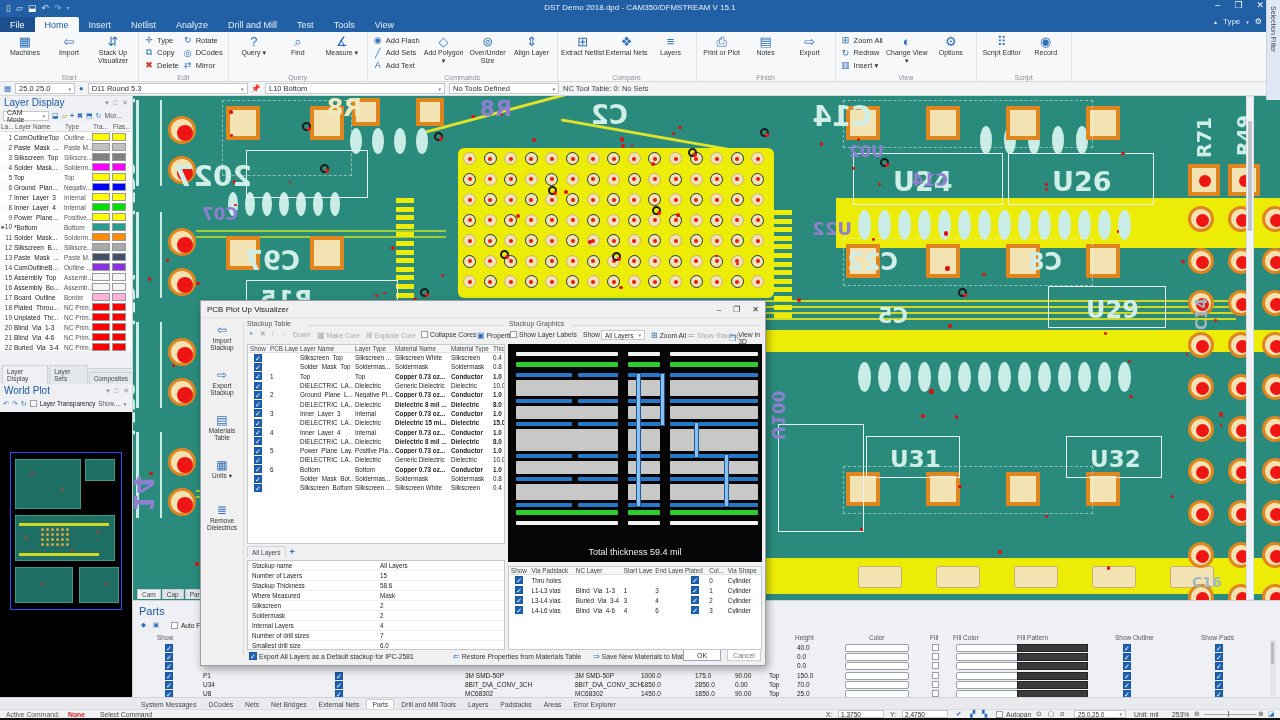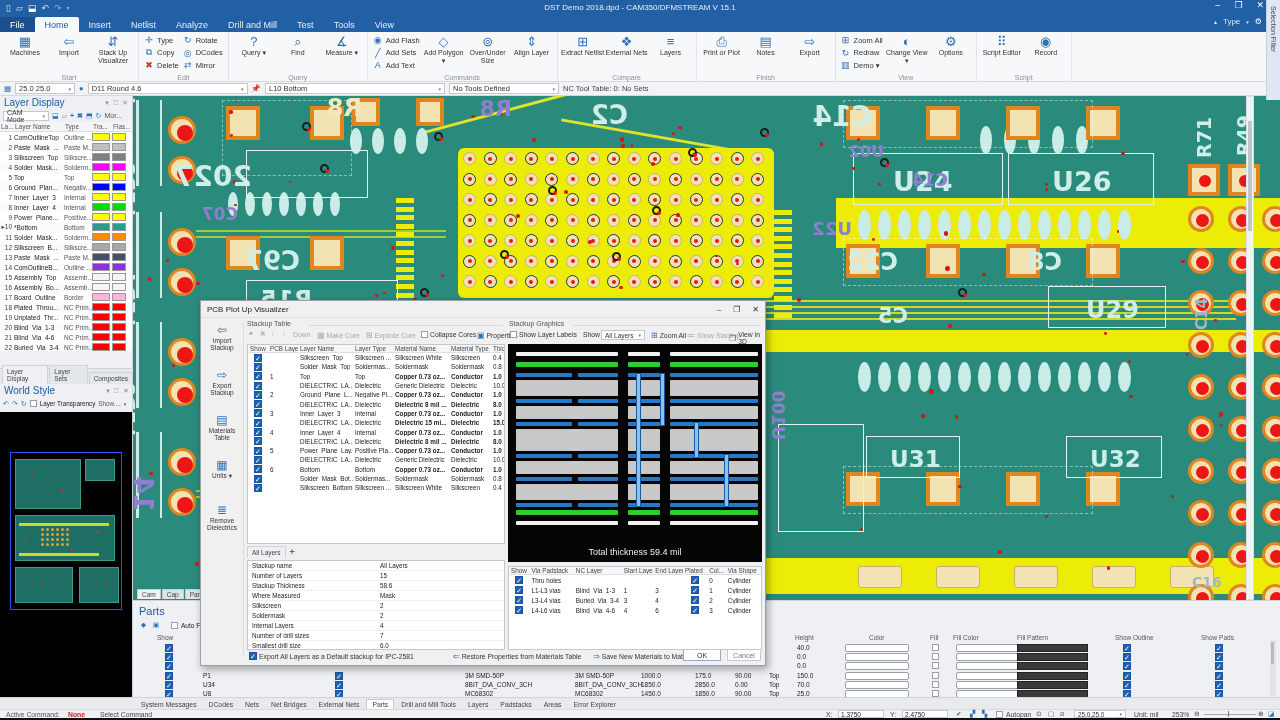--- a/index.html
+++ b/index.html
@@ -288,21 +288,21 @@
           <div class="rsmall">
             <div class="ric">⊞</div>
             <div class="rlb">Zoom All</div>
           </div>
           <div class="rsmall">
             <div class="ric">↻</div>
             <div class="rlb">Redraw</div>
           </div>
           <div class="rsmall">
             <div class="ric">▥</div>
-            <div class="rlb">Demo ▾</div>
+            <div class="rlb">Insert ▾</div>
           </div>
         </div>
         <div class="rbig">
           <div class="ric">◐</div>
           <div class="rlb">Change View ▾</div>
         </div>
         <div class="rbig">
           <div class="ric">⚙</div>
           <div class="rlb">Options</div>
         </div>
@@ -322,21 +322,21 @@
     </div>
 
   <div id="toolbar2">
     <span style="color:#2f6fba">▦</span>
     <div class="combo" style="width:60px">
         <span>25.0 25.0</span>
         <span class="car">▾</span>
       </div>
     <span style="color:#2f6fba">●</span>
     <div class="combo" style="width:160px">
-        <span>D11   Round 4.6</span>
+        <span>D11   Round 5.3</span>
         <span class="car">▾</span>
       </div>
     <span style="color:#2f6fba">📌</span>
     <div class="combo" style="width:180px">
         <span>L10 Bottom</span>
         <span class="car">▾</span>
       </div>
     <div class="combo" style="width:110px">
         <span>No Tools Defined</span>
         <span class="car">▾</span>
@@ -530,21 +530,21 @@
         </div>
       </div>
     <div id="ldtabs">
         <div class="dtab active">Layer Display</div>
         <div class="dtab">Layer Sets</div>
         <div class="dtab">Composites</div>
       </div>
 
     <div id="worldview">
       <div class="ptitle">
-        <span>World Style</span>
+        <span>World Plot</span>
         <span class="pic">
             <span>▾</span>
             <span>⏍</span>
             <span>✕</span>
           </span>
       </div>
       <div class="ptool">
         <span style="color:#2f6fba">↶</span>
         <span style="color:#2f6fba">↷</span>
         <span style="color:#2f6fba">↻</span>

